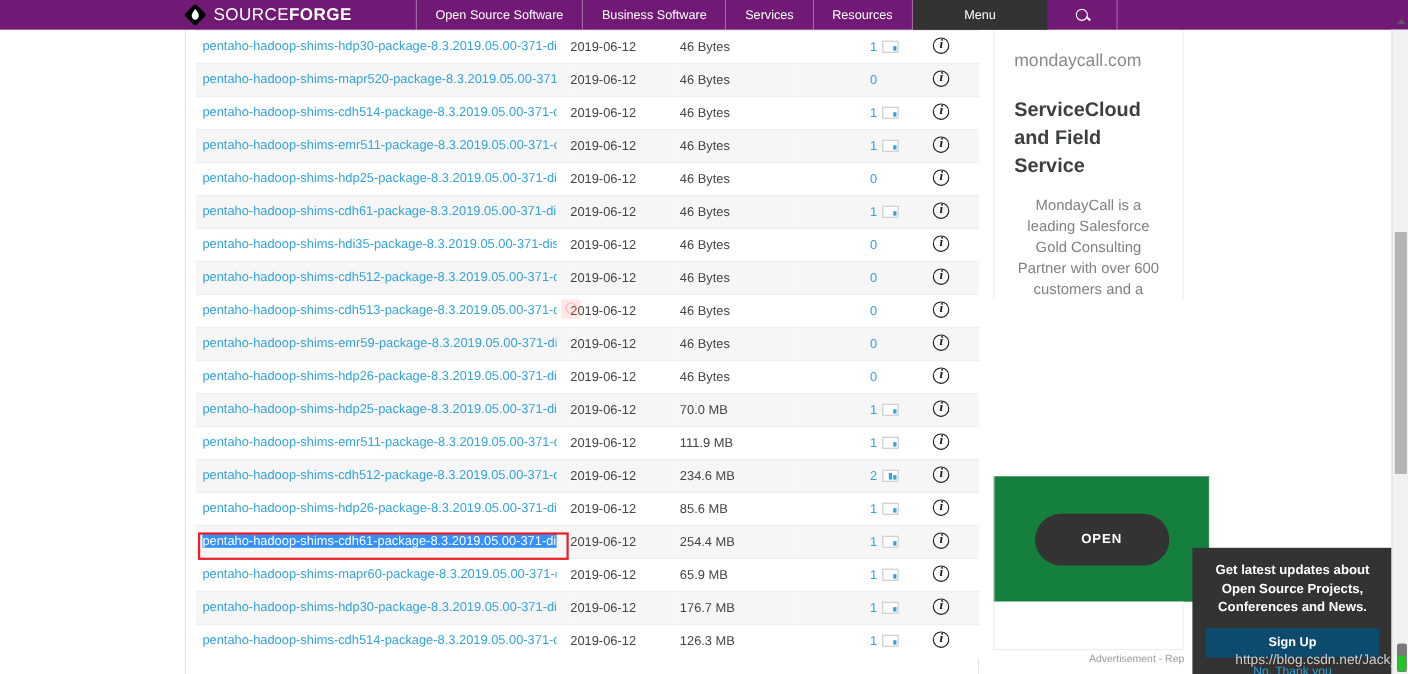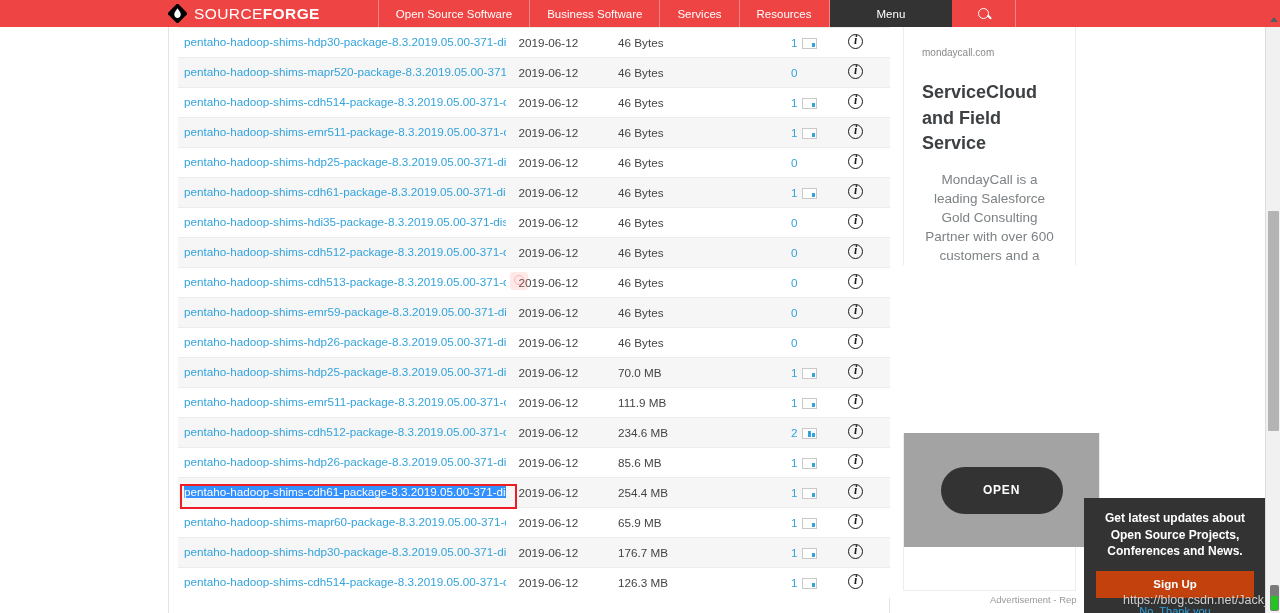--- a/index.html
+++ b/index.html
@@ -8,21 +8,21 @@
     overflow: hidden;
     background: #ffffff;
     font-family: "Liberation Sans", sans-serif;
   }
   body { position: relative; }
 
   
   .topnav {
     position: absolute; left: 0; top: 0;
     width: 1280px; height: 27px;
-    background: #ef4444;
+    background: #701a75;
     display: flex; align-items: stretch;
     z-index: 40;
   }
   .nav-logo {
     display: flex; align-items: center;
     margin-left: 168px;
     gap: 7px;
   }
   .logo-mark {
     width: 19px; height: 19px;
@@ -213,21 +213,21 @@
   .ad-body { padding: 0 18px; }
   .ad-headline {
     font-size: 26px;
     font-weight: 700;
     color: #3c4043;
     line-height: 1.28;
     letter-spacing: -0.3px;
     padding-top: 2px;
   }
   .ad-url {
-    font-size: 10px;
+    font-size: 16px;
     color: #8a8a8a;
     margin-top: 20px;
   }
   .ad-sub {
     font-size: 18px;
     font-weight: 700;
     color: #3c4043;
     line-height: 1.42;
     margin-top: 22px;
   }
@@ -235,21 +235,21 @@
     font-size: 13.5px;
     color: #7d8285;
     line-height: 1.42;
     margin-top: 13px;
     text-align: center;
   }
   .ad-cta-wrap {
     position: absolute;
     left: 903px; top: 433px;
     width: 197px; height: 114px;
-    background: #a3a3a3;
+    background: #15803d;
     border-left: 1px solid #ededed;
     border-right: 1px solid #ededed;
     display: flex; align-items: center; justify-content: center;
   }
   .ad-cta {
     width: 122px; height: 47px;
     background: #333333;
     border-radius: 24px;
     color: #ffffff;
     font-size: 12px;
@@ -287,21 +287,21 @@
   .toast-text {
     color: #ffffff;
     font-size: 12px;
     font-weight: 700;
     line-height: 1.38;
     text-align: center;
   }
   .toast-btn {
     margin-top: 11px;
     height: 27px;
-    background: #c2410c;
+    background: #0c4a6e;
     color: #ffffff;
     font-size: 11.5px;
     font-weight: 700;
     display: flex; align-items: center; justify-content: center;
     cursor: pointer;
   }
   .toast-decline {
     margin-top: 7px;
     text-align: center;
     color: #2aa3e0;

